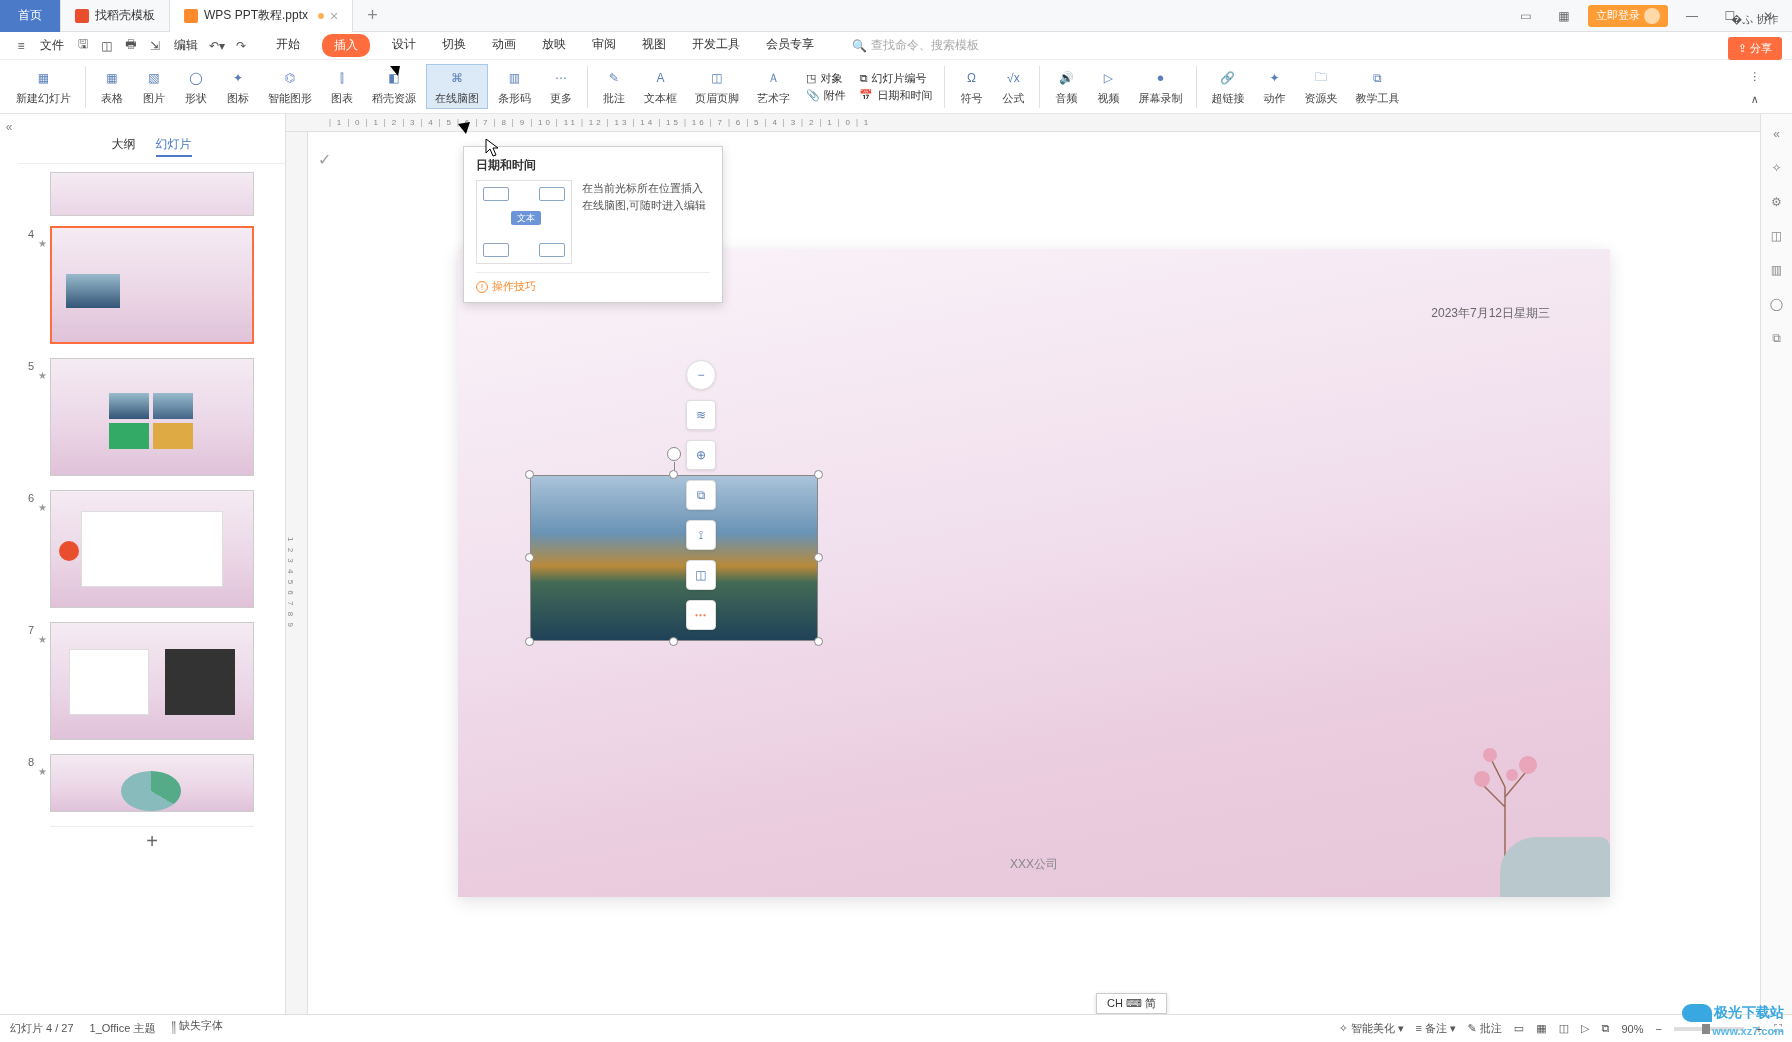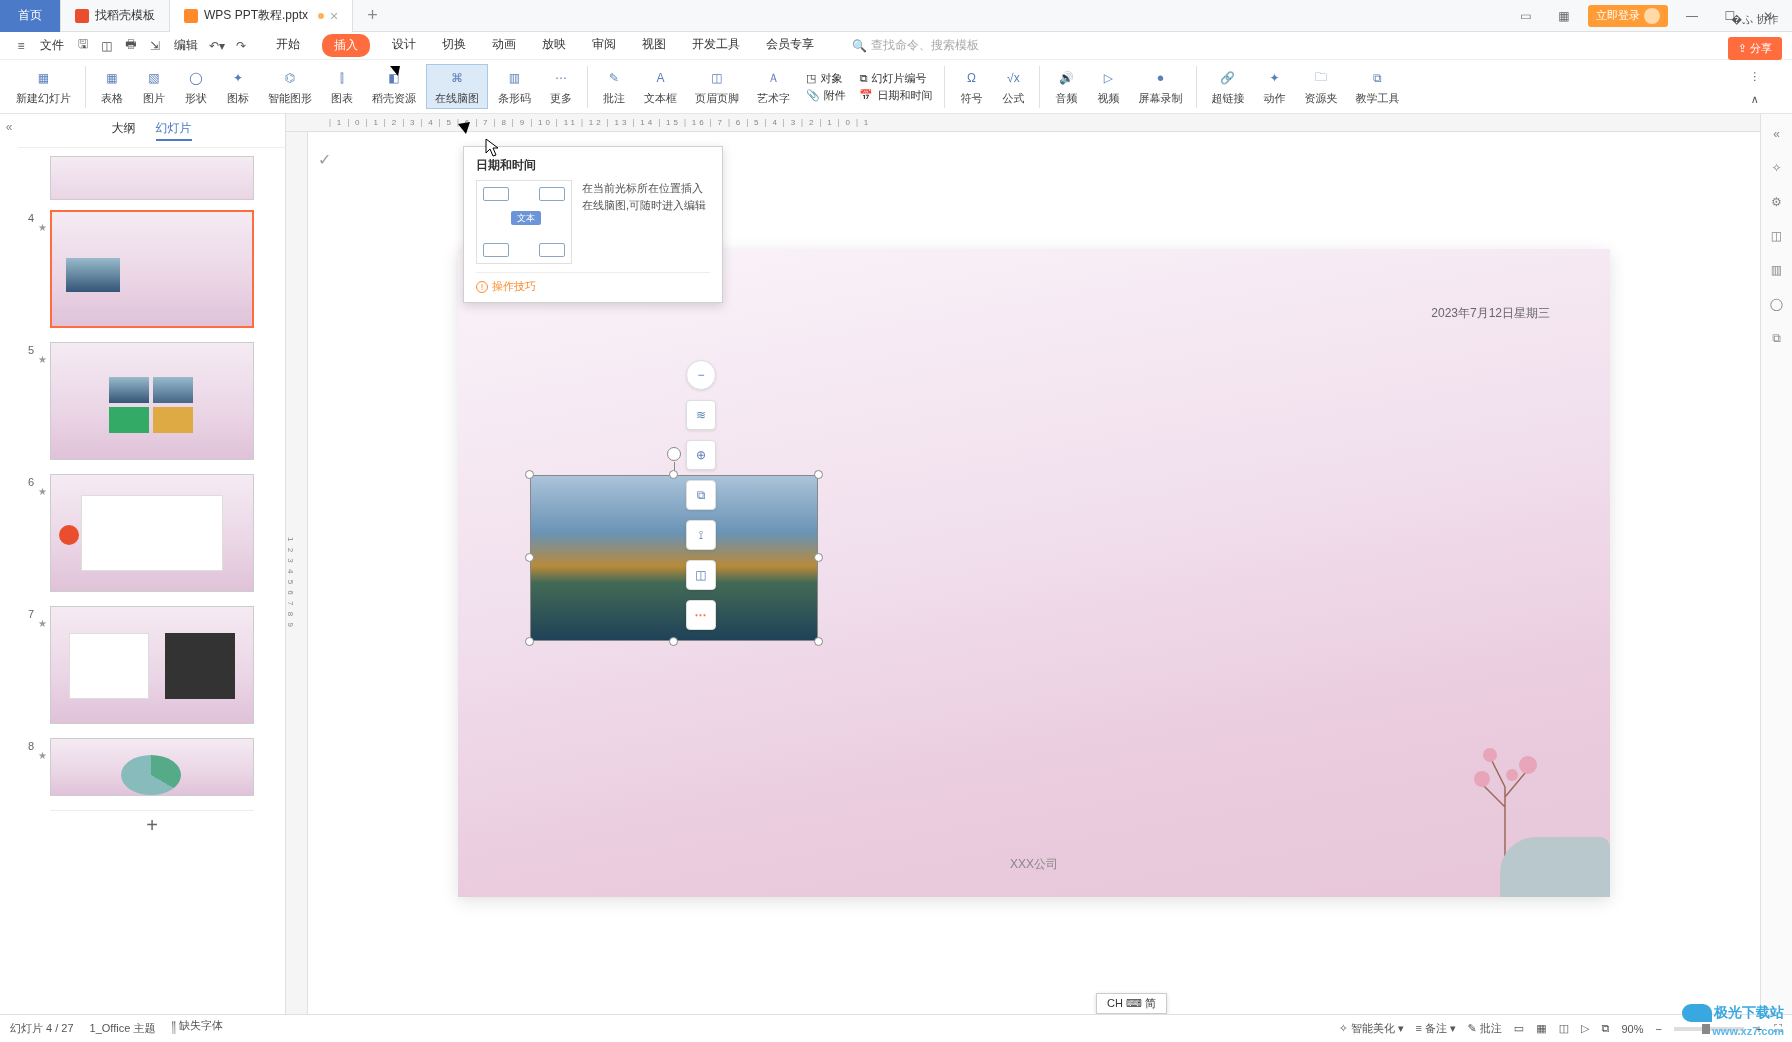--- a/index.html
+++ b/index.html
@@ -44,21 +44,21 @@
 .rib-col { display:flex; flex-direction:column; gap:2px; padding:0 6px; font-size:11px; }
 .rib-col-item { display:flex; align-items:center; gap:4px; }
 
 
 .arrow { position:absolute; pointer-events:none; z-index:50; }
 
 
 .main { display:flex; height:calc(100% - 32px - 28px - 54px - 28px); }
 .left-col { width:18px; display:flex; align-items:flex-start; justify-content:center; padding-top:6px; color:#888; }
 .sidebar { width:268px; border-right:1px solid #e0e0e0; display:flex; flex-direction:column; }
-.side-tabs { display:flex; justify-content:center; gap:20px; padding:6px; font-size:12px; border-bottom:1px solid #eee; }
+.side-tabs { display:flex; justify-content:center; gap:20px; padding:6px; font-size:12px; border-bottom:1px solid #eee;margin-top:16px; }
 .side-tab.active { color:#4a7ac8; border-bottom:2px solid #4a7ac8; padding-bottom:2px; }
 .thumbs { flex:1; overflow:auto; padding:8px 4px; }
 .thumb-row { display:flex; align-items:flex-start; margin-bottom:14px; }
 .thumb-num { width:16px; font-size:11px; color:#666; text-align:right; padding-right:4px; margin-top:2px; }
 .thumb-star { width:12px; font-size:10px; color:#999; margin-top:12px; }
 .thumb { width:204px; height:118px; background:linear-gradient(180deg,#f5ebf3 0%,#ead5e5 60%,#e0c2d9 100%); border:1px solid #ccc; position:relative; overflow:hidden; }
 .thumb.selected { border:2px solid #ff6d3f; }
 .thumb .mini { position:absolute; background:#5588aa; }
 .thumb-add { width:204px; height:30px; display:flex; align-items:center; justify-content:center; font-size:20px; color:#666; border-top:1px solid #eee; margin-left:28px; }
 

